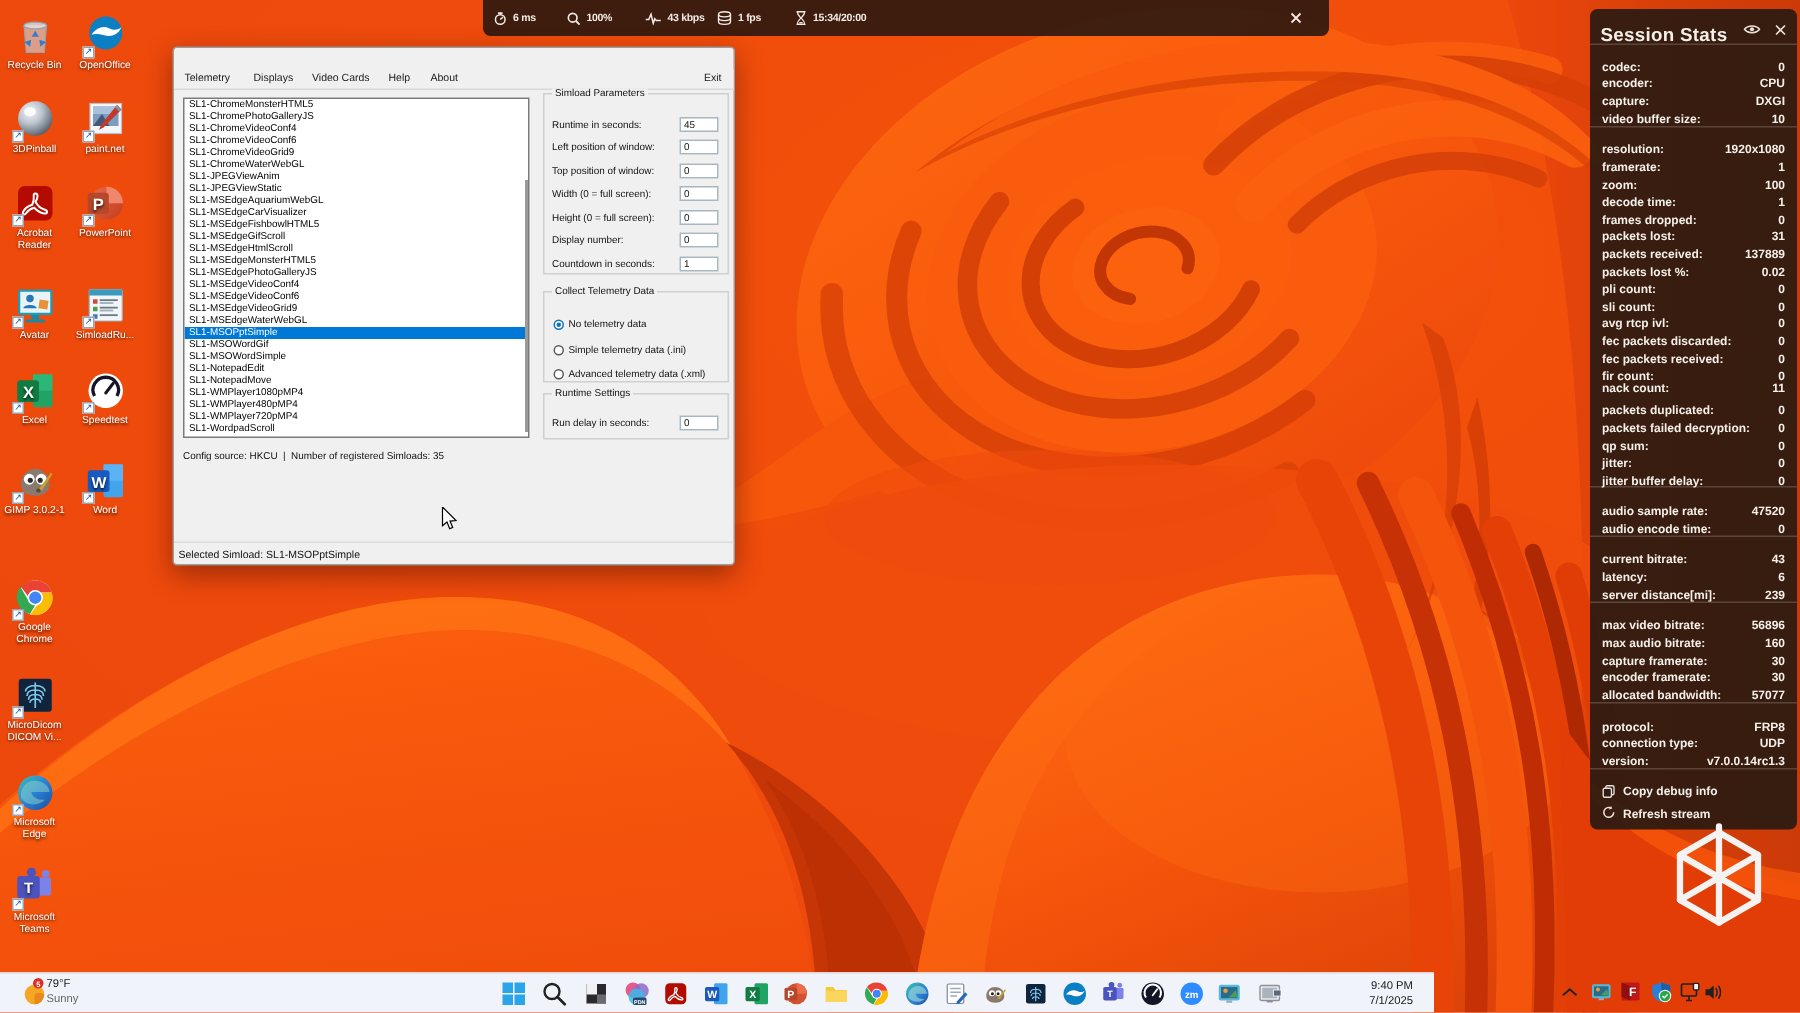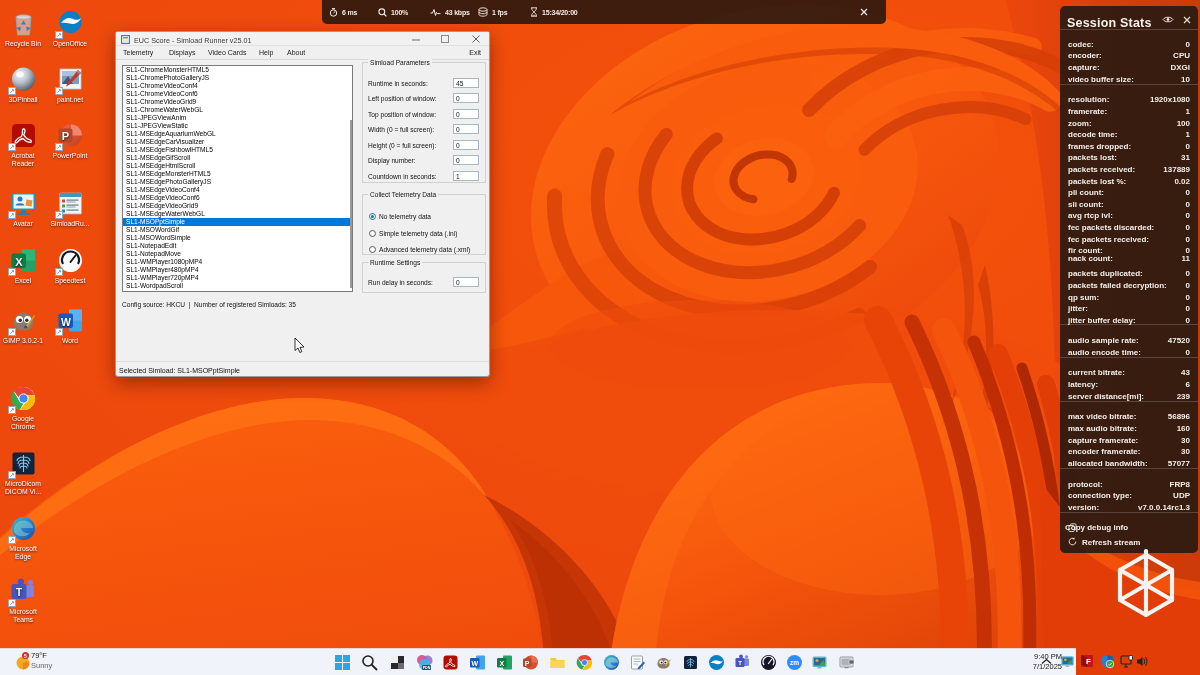--- a/index.html
+++ b/index.html
@@ -42,21 +42,21 @@
   #statusbar span{position:absolute;left:3px;top:5px;font-size:7px;color:#111;}
   
   #stats{position:absolute;left:1060px;top:6px;width:138px;height:547px;background:rgba(46,27,17,0.94);border-radius:5px;color:#f4efe9;}
   #stats .title{position:absolute;left:7px;top:10px;font-size:12.5px;font-weight:bold;letter-spacing:0.2px;}
   #stats .srow{position:absolute;left:8px;right:8px;height:11.6px;font-size:8px;font-weight:bold;}
   #stats .srow .l{position:absolute;left:0;top:0;}
   #stats .srow .v{position:absolute;right:0;top:0;text-align:right;}
   #stats .sep{position:absolute;left:0;right:0;height:1px;background:rgba(255,255,255,0.18);}
   #stats .act{position:absolute;left:8px;font-size:8px;font-weight:bold;}
   
-  #taskbar{position:absolute;left:0;top:648px;width:1076px;height:27px;background:#f0f3f9;border-top:1px solid #e2d5d5;box-sizing:border-box;}
+  #taskbar{position:absolute;left:0;top:648px;width:956px;height:27px;background:#f0f3f9;border-top:1px solid #e2d5d5;box-sizing:border-box;}
   .tbi{position:absolute;top:3px;width:20px;height:20px;display:flex;align-items:center;justify-content:center;}
   #clock{position:absolute;right:14px;top:3px;text-align:right;font-size:7.5px;color:#202020;line-height:10px;}
   #weather{position:absolute;left:10px;top:1px;width:70px;height:26px;color:#222;}
 </style>
 </head>
 <body>
 <div id="desk">
 <svg id="wall" width="1200" height="675" viewBox="0 0 1200 675">
 <defs>
 <radialGradient id="base" cx="0.66" cy="0.26" r="1.0">
@@ -343,37 +343,20 @@
         </svg>
     <span>15:34/20:00</span>
   </div>
   <div class="seg" style="left:538px;">
     <svg width="8" height="8" viewBox="0 0 8 8">
           <path d="M1,1 L7,7 M7,1 L1,7" stroke="#f3ece6" stroke-width="1.2"></path>
         </svg>
   </div>
 </div>
 <div id="win">
-  <div id="titlebar">
-    <svg style="position:absolute;left:5px;top:3px;" width="9" height="9" viewBox="0 0 9 9">
-          <rect x="0.5" y="0.5" width="8" height="8" fill="#fff" stroke="#2a8ba3" stroke-width="1.4"></rect>
-          <rect x="2" y="2.2" width="5" height="1.2" fill="#c84a30"></rect>
-          <rect x="2" y="4.2" width="5" height="2.8" fill="#e8e4e0"></rect>
-        </svg>
-    <span class="t">EUC Score - Simload Runner v25.01</span>
-    <svg style="position:absolute;left:296px;top:7px;" width="8" height="2" viewBox="0 0 8 2">
-          <line x1="0" y1="1" x2="8" y2="1" stroke="#6a6a6a" stroke-width="1"></line>
-        </svg>
-    <svg style="position:absolute;left:325px;top:3px;" width="8" height="8" viewBox="0 0 8 8">
-          <rect x="0.5" y="0.5" width="7" height="7" fill="none" stroke="#8a8a8a" stroke-width="1"></rect>
-        </svg>
-    <svg style="position:absolute;left:356px;top:3px;" width="8" height="8" viewBox="0 0 8 8">
-          <path d="M0.5,0.5 L7.5,7.5 M7.5,0.5 L0.5,7.5" stroke="#5f5f5f" stroke-width="1"></path>
-        </svg>
-  </div>
   <div id="menubar">
     <span style="left:7px;">Telemetry</span>
     <span style="left:53px;">Displays</span>
     <span style="left:92px;">Video Cards</span>
     <span style="left:143px;">Help</span>
     <span style="left:171px;">About</span>
     <span style="right:8px;">Exit</span>
   </div>
   <div id="list">
     <div class="li">SL1-ChromeMonsterHTML5</div>
@@ -628,21 +611,21 @@
       </div>
   <div class="srow" style="top:496.7px;">
         <span class="l">version:</span>
         <span class="v">v7.0.0.14rc1.3</span>
       </div>
   <div class="sep" style="top:505.8px;"></div>
   <svg style="position:absolute;left:8px;top:517px;" width="9" height="9" viewBox="0 0 9 9">
         <rect x="2.5" y="0.8" width="5.5" height="6" rx="1" fill="none" stroke="#e9e2da" stroke-width="0.9"></rect>
         <rect x="0.8" y="2.5" width="5.5" height="6" rx="1" fill="rgba(46,27,17,1)" stroke="#e9e2da" stroke-width="0.9"></rect>
       </svg>
-  <div class="act" style="top:517.4px;left:5px;text-align:center;">Copy debug info</div>
+  <div class="act" style="top:517.4px;left:22px;text-align:center;">Copy debug info</div>
   <svg style="position:absolute;left:8px;top:531px;" width="9" height="9" viewBox="0 0 9 9">
         <path d="M7.8,4.5 A3.3,3.3 0 1 1 6.3,1.8" fill="none" stroke="#e9e2da" stroke-width="1"></path>
         <path d="M6.1,0.2 L6.6,2.2 L4.6,2.6 Z" fill="#e9e2da"></path>
       </svg>
   <div class="act" style="top:531.5px;left:22px;">Refresh stream</div>
 </div>
 <svg style="position:absolute;left:1106px;top:543px;" width="85" height="80" viewBox="0 0 85 80">
 <g stroke="#f5f3f1" stroke-width="4.2" stroke-linecap="round" stroke-linejoin="round" fill="none">
 <path d="M40,12 L66,27 L66,57 L40,72 L14,57 L14,27 Z"></path>
 <path d="M40,8 L40,42 M40,42 L14,27 M40,42 L66,27 M40,42 L14,57 M40,42 L66,57 M40,42 L40,72"></path>

